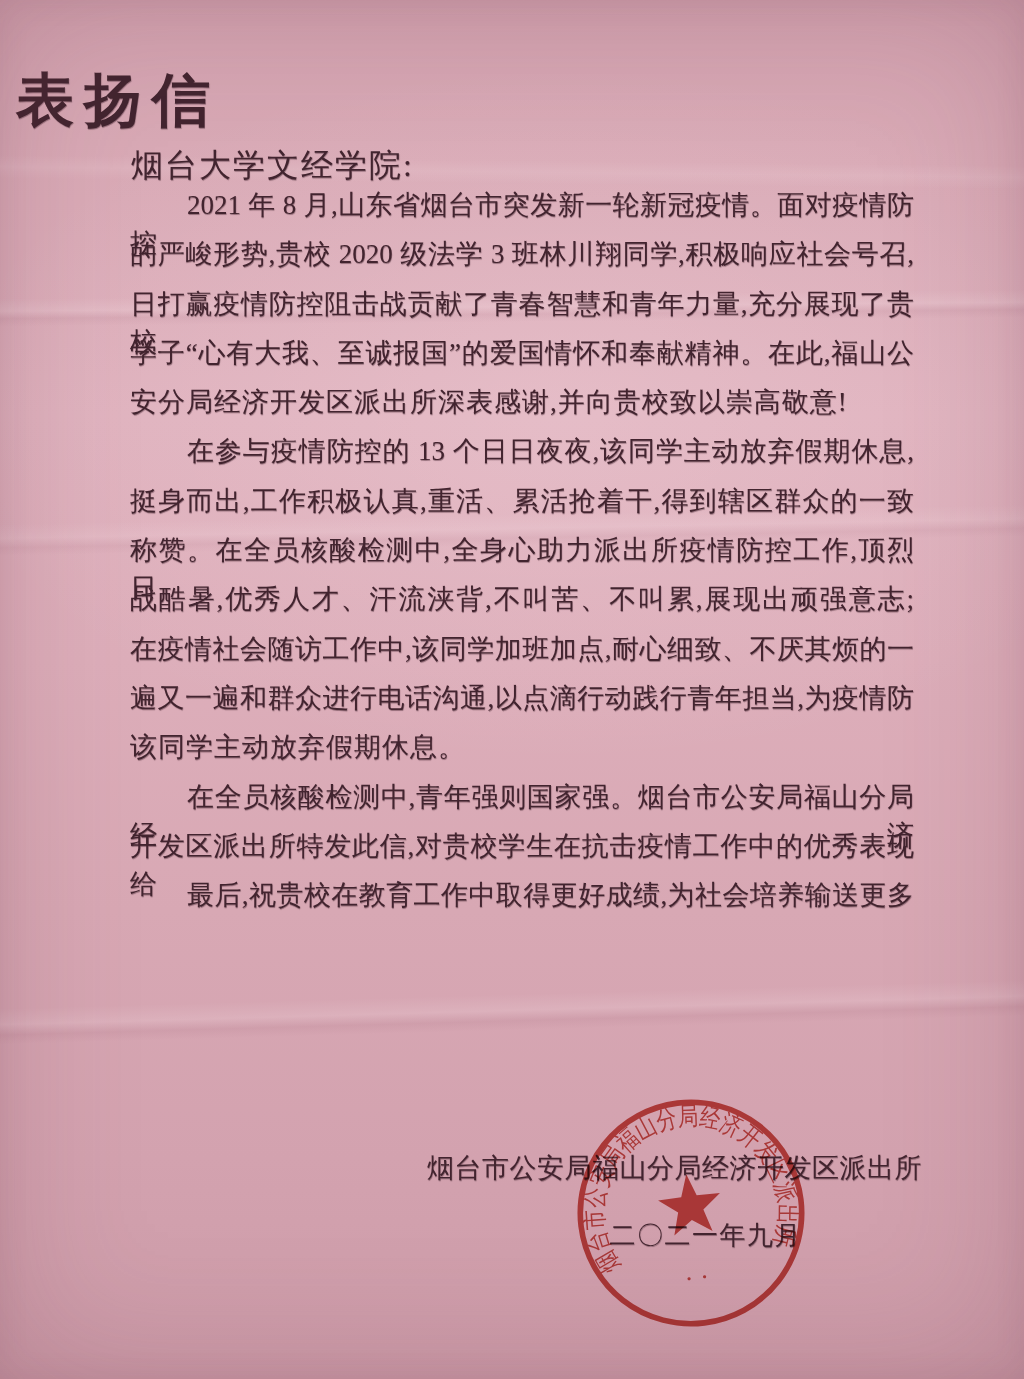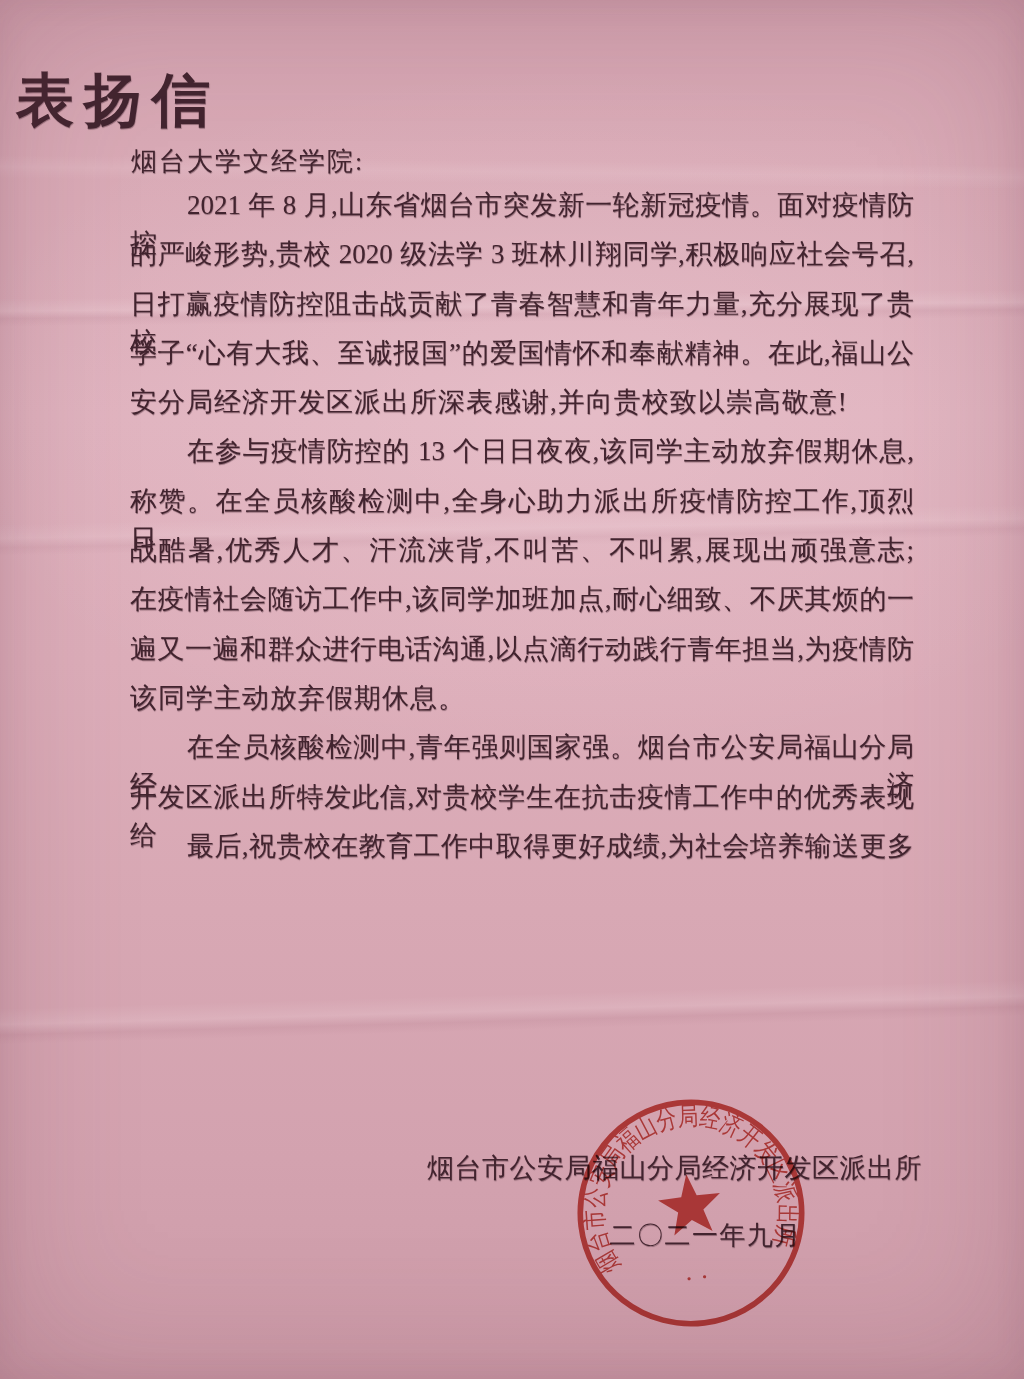--- a/index.html
+++ b/index.html
@@ -65,21 +65,21 @@
     width: 100%;
     margin: 16px;
     font-size: 58px;
     font-weight: 600;
     letter-spacing: 10px;
   }
   .salutation {
     position: absolute;
     top: 144px;
     left: 131px;
-    font-size: 26px;
+    font-size: 32px;
     letter-spacing: 2px;
     text-align: center;
   }
   .letter-body {
     position: absolute;
     top: 186px;
     left: 130px;
     width: 784px;
   }
   .line {
@@ -139,20 +139,21 @@
 
   <div class="salutation ink">烟台大学文经学院:</div>
 
   <div class="letter-body ink">
       <div class="line indent">2021 年 8 月,山东省烟台市突发新一轮新冠疫情。面对疫情防控</div>
       <div class="line">的严峻形势,贵校 2020 级法学 3 班林川翔同学,积极响应社会号召,</div>
       <div class="line">日打赢疫情防控阻击战贡献了青春智慧和青年力量,充分展现了贵校</div>
       <div class="line">学子“心有大我、至诚报国”的爱国情怀和奉献精神。在此,福山公</div>
       <div class="line end">安分局经济开发区派出所深表感谢,并向贵校致以崇高敬意!</div>
       <div class="line indent">在参与疫情防控的 13 个日日夜夜,该同学主动放弃假期休息,</div>
+      <div class="line">挺身而出,工作积极认真,重活、累活抢着干,得到辖区群众的一致</div>
       <div class="line">称赞。在全员核酸检测中,全身心助力派出所疫情防控工作,顶烈日、</div>
       <div class="line">战酷暑,优秀人才、汗流浃背,不叫苦、不叫累,展现出顽强意志;</div>
       <div class="line">在疫情社会随访工作中,该同学加班加点,耐心细致、不厌其烦的一</div>
       <div class="line">遍又一遍和群众进行电话沟通,以点滴行动践行青年担当,为疫情防</div>
       <div class="line end">该同学主动放弃假期休息。</div>
       <div class="line indent">在全员核酸检测中,青年强则国家强。烟台市公安局福山分局经济</div>
       <div class="line">开发区派出所特发此信,对贵校学生在抗击疫情工作中的优秀表现给</div>
       <div class="line indent">最后,祝贵校在教育工作中取得更好成绩,为社会培养输送更多</div>
     </div>
 

